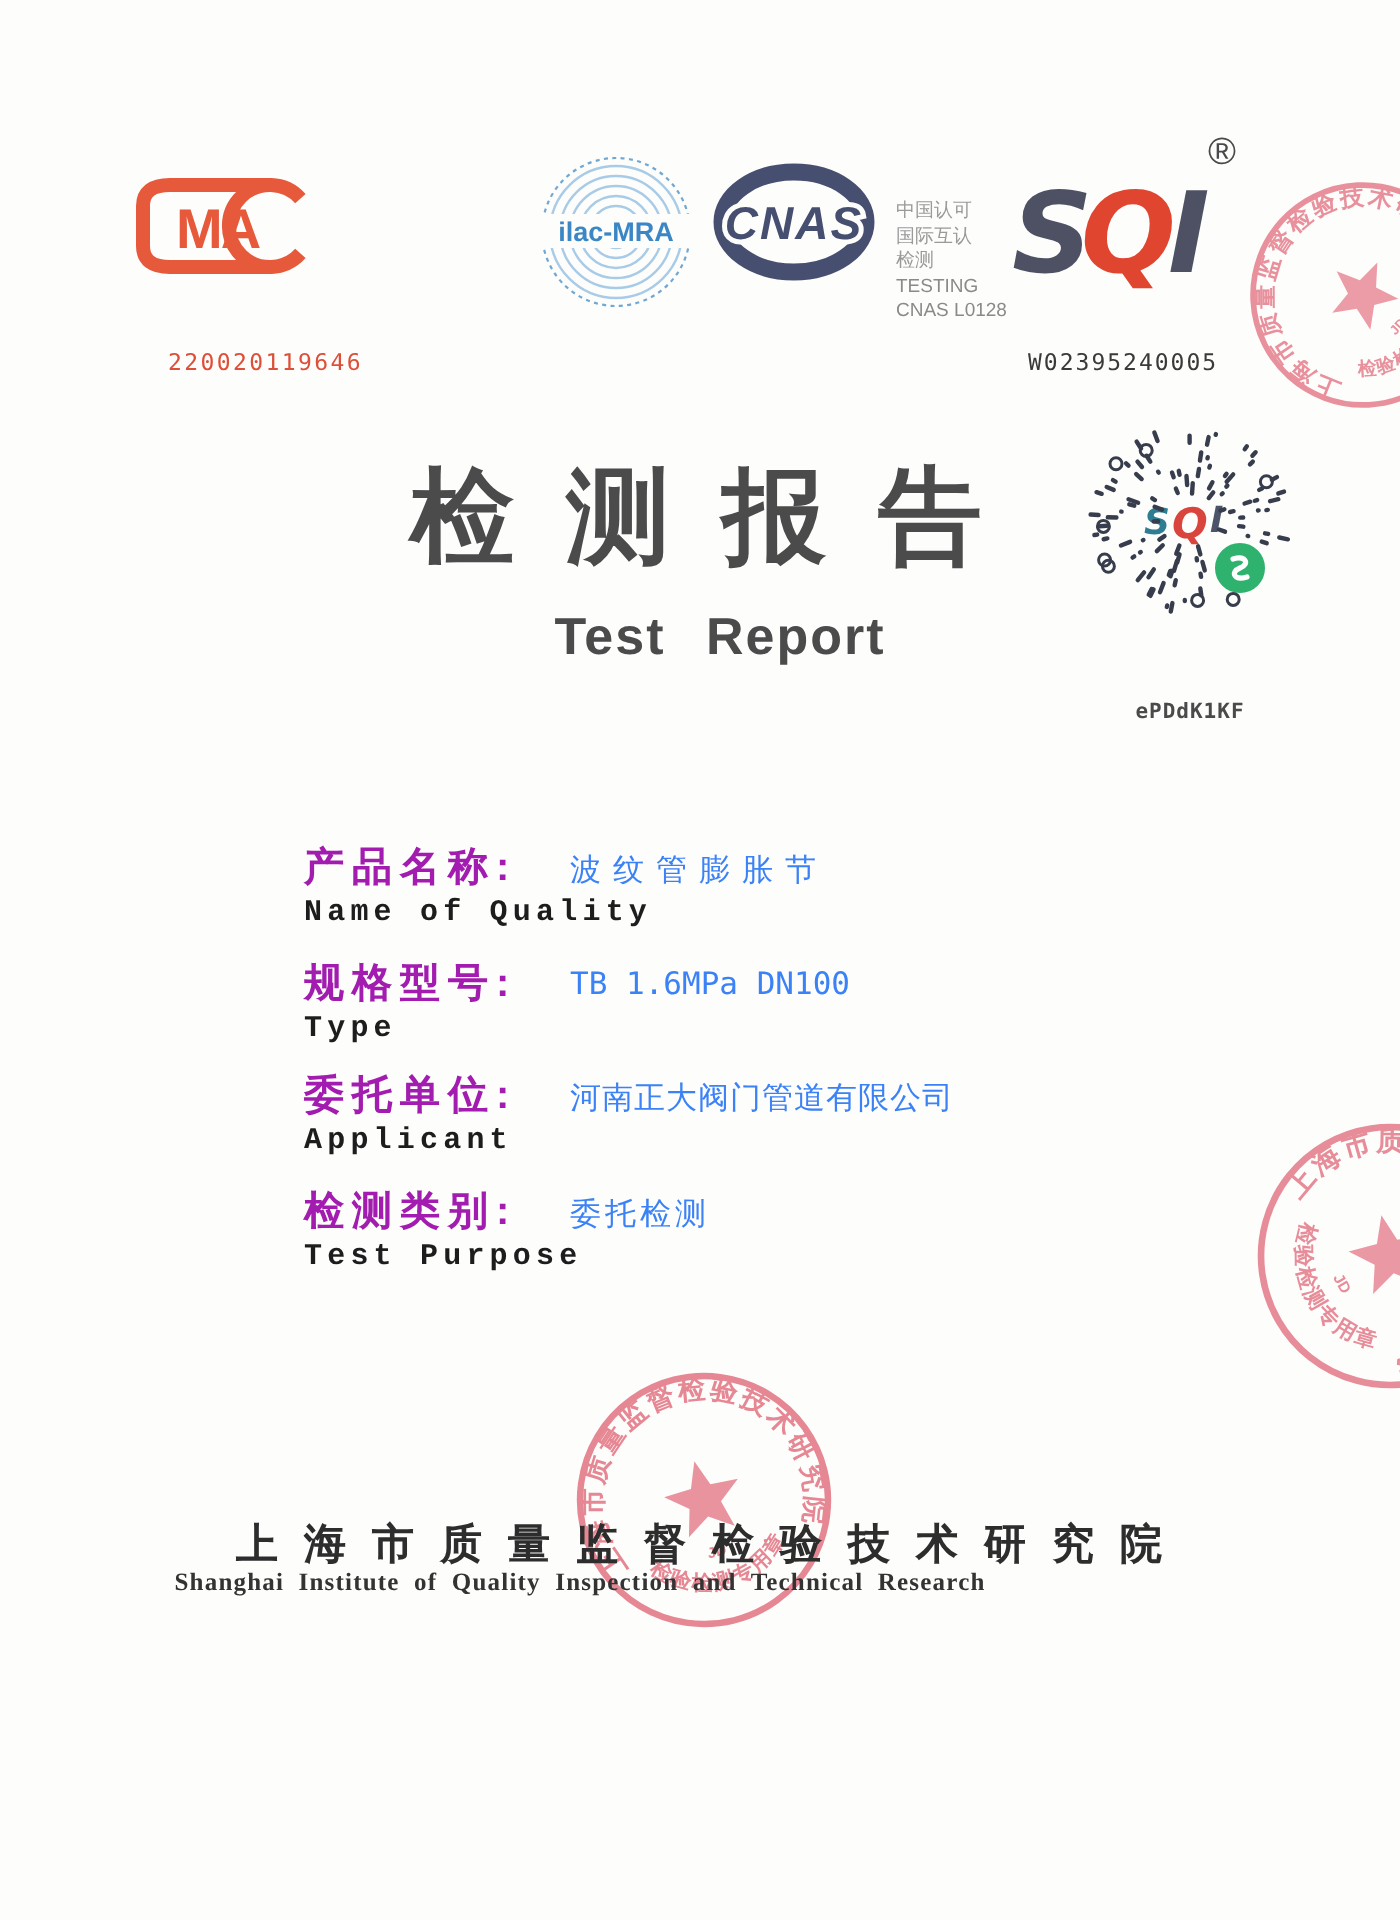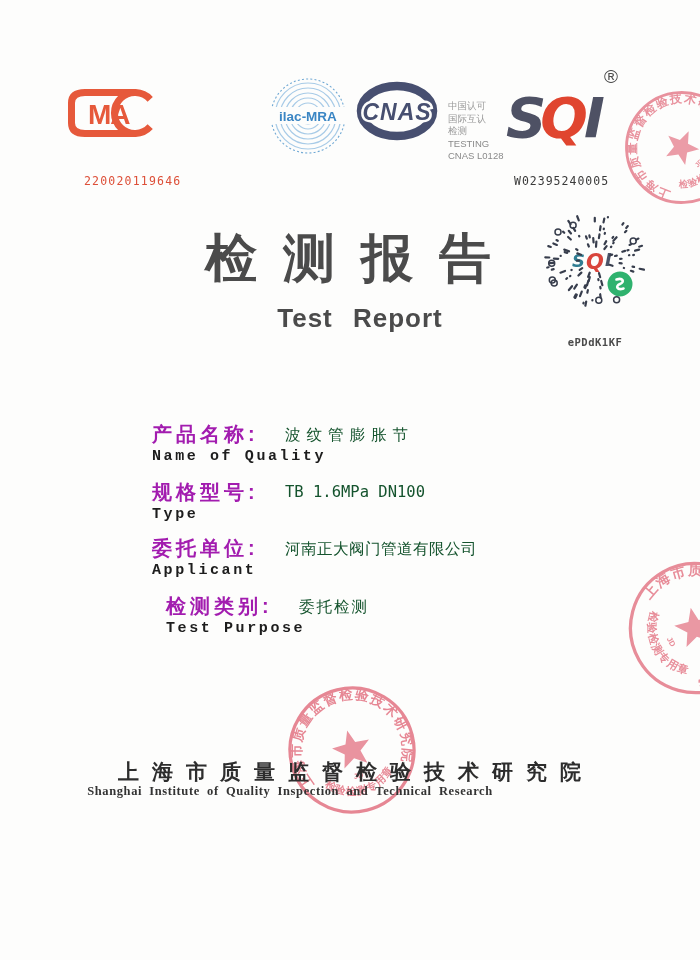--- a/index.html
+++ b/index.html
@@ -30,36 +30,36 @@
 
   
   .title-cn{left:0;top:224px;width:700px;text-align:center;
     font-size:52px;font-weight:bold;letter-spacing:26px;color:#4b4b4b;
     transform:translateX(11px);}
   .title-en{left:0;top:303px;width:700px;text-align:center;
     font-size:26px;font-weight:bold;letter-spacing:1px;word-spacing:12px;color:#4b4b4b;margin-left:10px;}
 
   
   .qr-wrap{left:538px;top:210px;}
-  .qr-label{left:538px;top:336px;width:114px;text-align:center;
+  .qr-label{left:538px;top:350px;width:114px;text-align:center;
     font-family:"DejaVu Sans Mono",monospace;font-weight:bold;font-size:10.5px;
     letter-spacing:.5px;color:#4a4a4a;}
 
   
   .fields{left:152px;top:424px;width:420px;}
   .frow{position:absolute;left:0;width:480px;}
   .frow:nth-child(1){top:0;}
   .frow:nth-child(2){top:58px;}
   .frow:nth-child(3){top:114px;}
-  .frow:nth-child(4){top:172px;margin-left:14px;}
+  .frow:nth-child(4){top:172px;}
   .lbl-cn{font-size:20px;font-weight:bold;letter-spacing:4px;color:#a21caf;line-height:21px;}
   .lbl-en{font-family:"Liberation Mono",monospace;font-size:15px;font-weight:bold;
     letter-spacing:2.6px;color:#1d1d1d;line-height:18px;margin-top:3px;}
   .val{position:absolute;left:133px;top:1px;font-family:"DejaVu Sans Mono",monospace;
-    font-size:15.5px;color:#14532d;white-space:nowrap;}
+    font-size:15.5px;color:#3b82f6;white-space:nowrap;}
   .frow:nth-child(1) .val{letter-spacing:6px;}
   .frow:nth-child(3) .val{letter-spacing:.5px;}
   .frow:nth-child(4) .val{letter-spacing:2px;}
 
   
   .inst-cn{left:0;top:758px;width:700px;text-align:center;font-size:21px;
     font-weight:bold;letter-spacing:13px;color:#2d2d2d;transform:translateX(6px);}
   .inst-en{left:0;top:784px;width:580px;text-align:center;
     font-family:"Liberation Serif",serif;font-weight:bold;font-size:12.5px;
     letter-spacing:.6px;word-spacing:3.5px;color:#333;}

